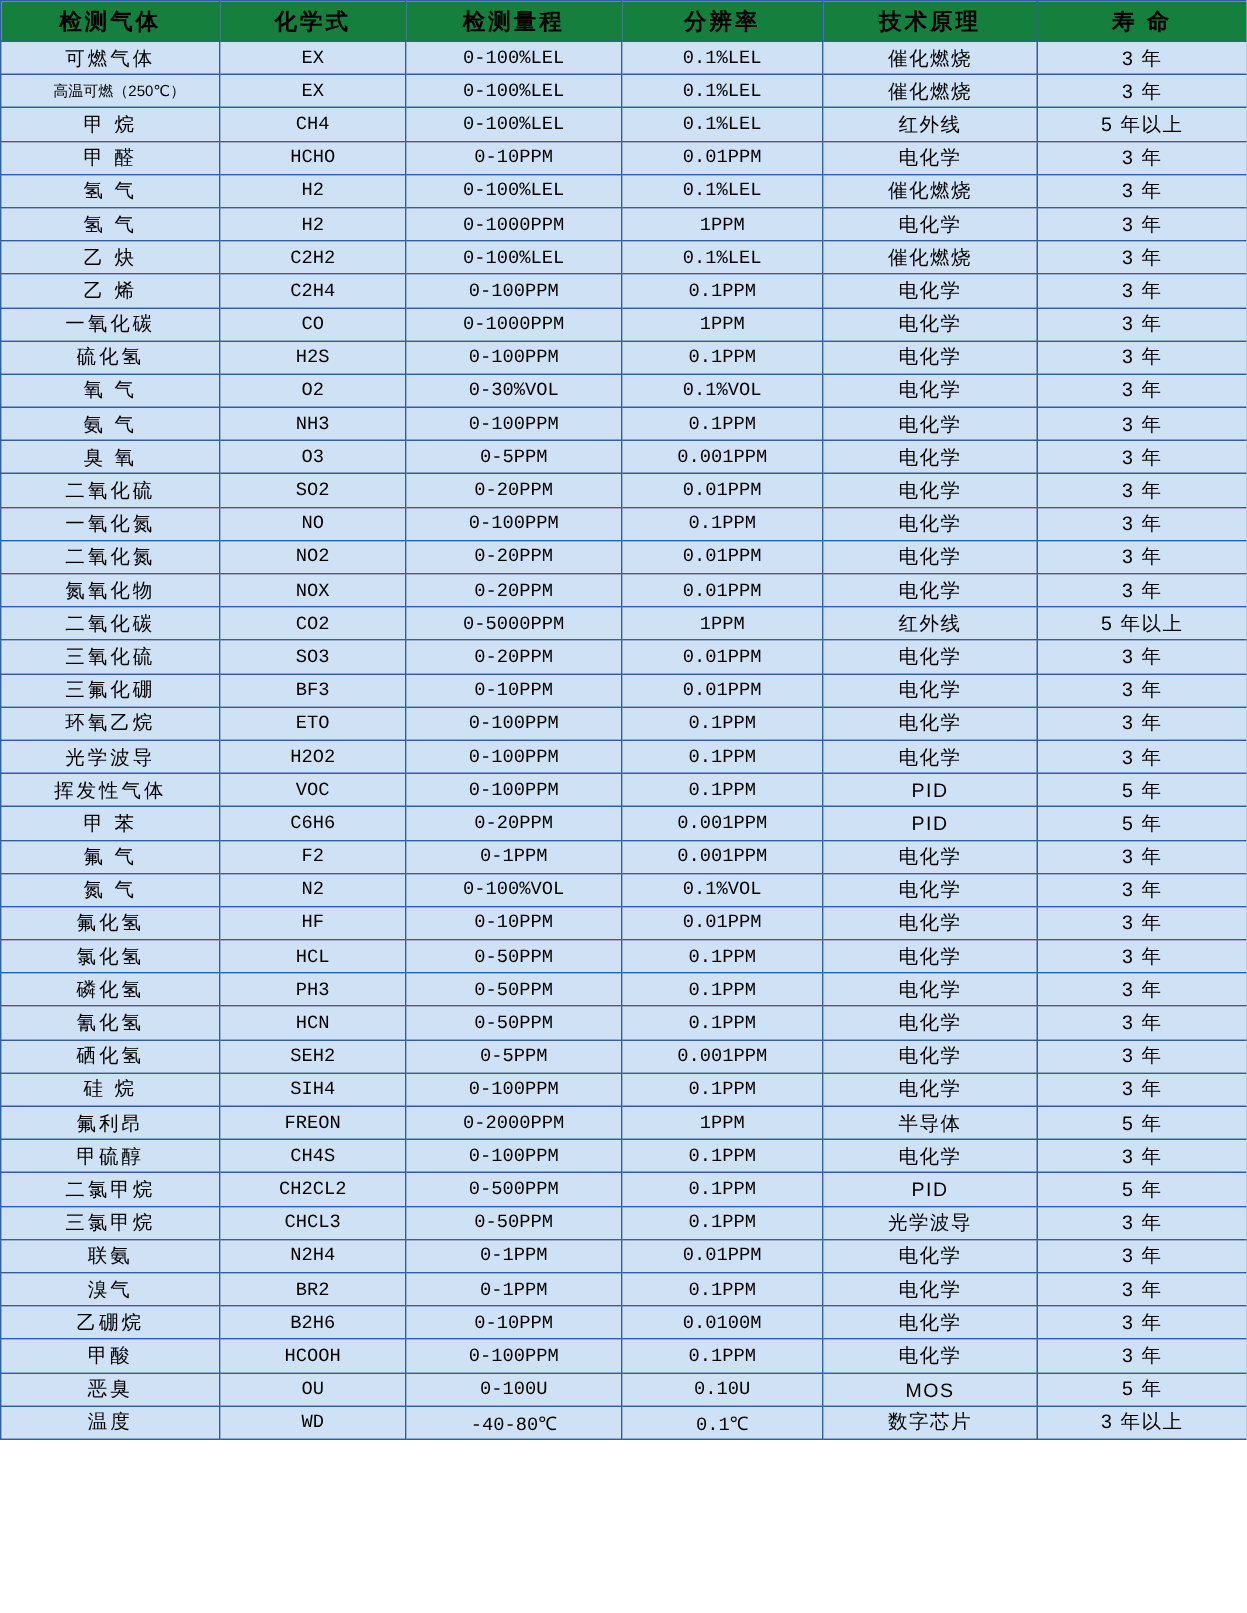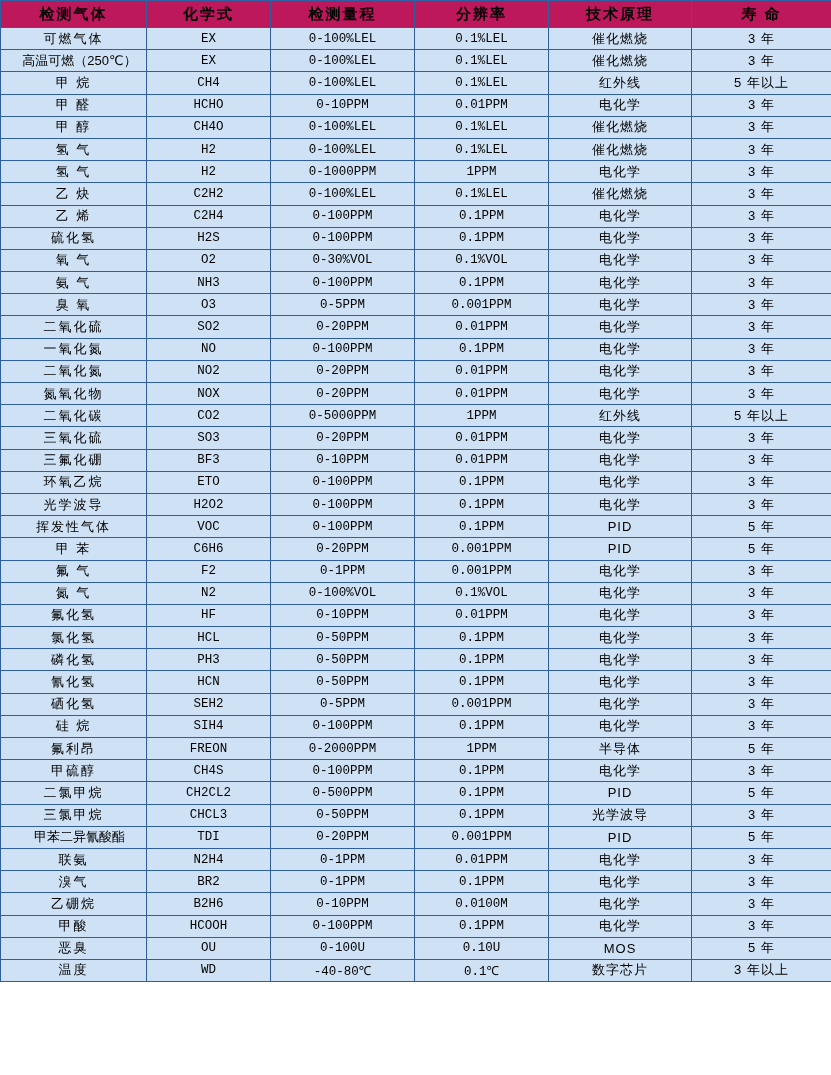--- a/index.html
+++ b/index.html
@@ -25,40 +25,40 @@
 
   #gas-table th,
   #gas-table td {
     border: 1px solid #2f5fa0;
     text-align: center;
     vertical-align: middle;
     color: #000000;
     padding: 0;
   }
   #gas-table thead th {
-    background: #be185d;
+    background: #15803d;
     height: 26px;
     font-size: 15px;
     font-weight: bold;
     letter-spacing: 2px;
   }
   #gas-table tbody td {
     background: #cfe2f5;
     height: 21.2px;
     font-size: 13px;
     white-space: nowrap;
     overflow: hidden;
   }
   #gas-table tbody td.col-name {
     letter-spacing: 2px;
     margin-left: 37px;
   }
   #gas-table tbody td.col-name.tight {
     letter-spacing: 0px;
-    font-size: 13px;
+    font-size: 10px;
     padding-left: 12px;
   }
   #gas-table tbody td.col-formula,
   #gas-table tbody td.col-range,
   #gas-table tbody td.col-res {
     font-family: "Liberation Mono", "DejaVu Sans Mono", monospace;
     font-size: 12.5px;
   }
   #gas-table tbody td.col-tech,
   #gas-table tbody td.col-life {
@@ -114,28 +114,20 @@
       </tr>
       <tr>
         <td class="col-name">甲 醛</td>
         <td class="col-formula">HCHO</td>
         <td class="col-range">0-10PPM</td>
         <td class="col-res">0.01PPM</td>
         <td class="col-tech">电化学</td>
         <td class="col-life">3 年</td>
       </tr>
       <tr>
-        <td class="col-name">甲 醇</td>
-        <td class="col-formula">CH4O</td>
-        <td class="col-range">0-100%LEL</td>
-        <td class="col-res">0.1%LEL</td>
-        <td class="col-tech">催化燃烧</td>
-        <td class="col-life">3 年</td>
-      </tr>
-      <tr>
         <td class="col-name">氢 气</td>
         <td class="col-formula">H2</td>
         <td class="col-range">0-100%LEL</td>
         <td class="col-res">0.1%LEL</td>
         <td class="col-tech">催化燃烧</td>
         <td class="col-life">3 年</td>
       </tr>
       <tr>
         <td class="col-name">氢 气</td>
         <td class="col-formula">H2</td>
@@ -150,20 +142,28 @@
         <td class="col-range">0-100%LEL</td>
         <td class="col-res">0.1%LEL</td>
         <td class="col-tech">催化燃烧</td>
         <td class="col-life">3 年</td>
       </tr>
       <tr>
         <td class="col-name">乙 烯</td>
         <td class="col-formula">C2H4</td>
         <td class="col-range">0-100PPM</td>
         <td class="col-res">0.1PPM</td>
+        <td class="col-tech">电化学</td>
+        <td class="col-life">3 年</td>
+      </tr>
+      <tr>
+        <td class="col-name">一氧化碳</td>
+        <td class="col-formula">CO</td>
+        <td class="col-range">0-1000PPM</td>
+        <td class="col-res">1PPM</td>
         <td class="col-tech">电化学</td>
         <td class="col-life">3 年</td>
       </tr>
       <tr>
         <td class="col-name">硫化氢</td>
         <td class="col-formula">H2S</td>
         <td class="col-range">0-100PPM</td>
         <td class="col-res">0.1PPM</td>
         <td class="col-tech">电化学</td>
         <td class="col-life">3 年</td>
@@ -370,28 +370,20 @@
       </tr>
       <tr>
         <td class="col-name">三氯甲烷</td>
         <td class="col-formula">CHCL3</td>
         <td class="col-range">0-50PPM</td>
         <td class="col-res">0.1PPM</td>
         <td class="col-tech">光学波导</td>
         <td class="col-life">3 年</td>
       </tr>
       <tr>
-        <td class="col-name tight">甲苯二异氰酸酯</td>
-        <td class="col-formula">TDI</td>
-        <td class="col-range">0-20PPM</td>
-        <td class="col-res">0.001PPM</td>
-        <td class="col-tech">PID</td>
-        <td class="col-life">5 年</td>
-      </tr>
-      <tr>
         <td class="col-name">联氨</td>
         <td class="col-formula">N2H4</td>
         <td class="col-range">0-1PPM</td>
         <td class="col-res">0.01PPM</td>
         <td class="col-tech">电化学</td>
         <td class="col-life">3 年</td>
       </tr>
       <tr>
         <td class="col-name">溴气</td>
         <td class="col-formula">BR2</td>

